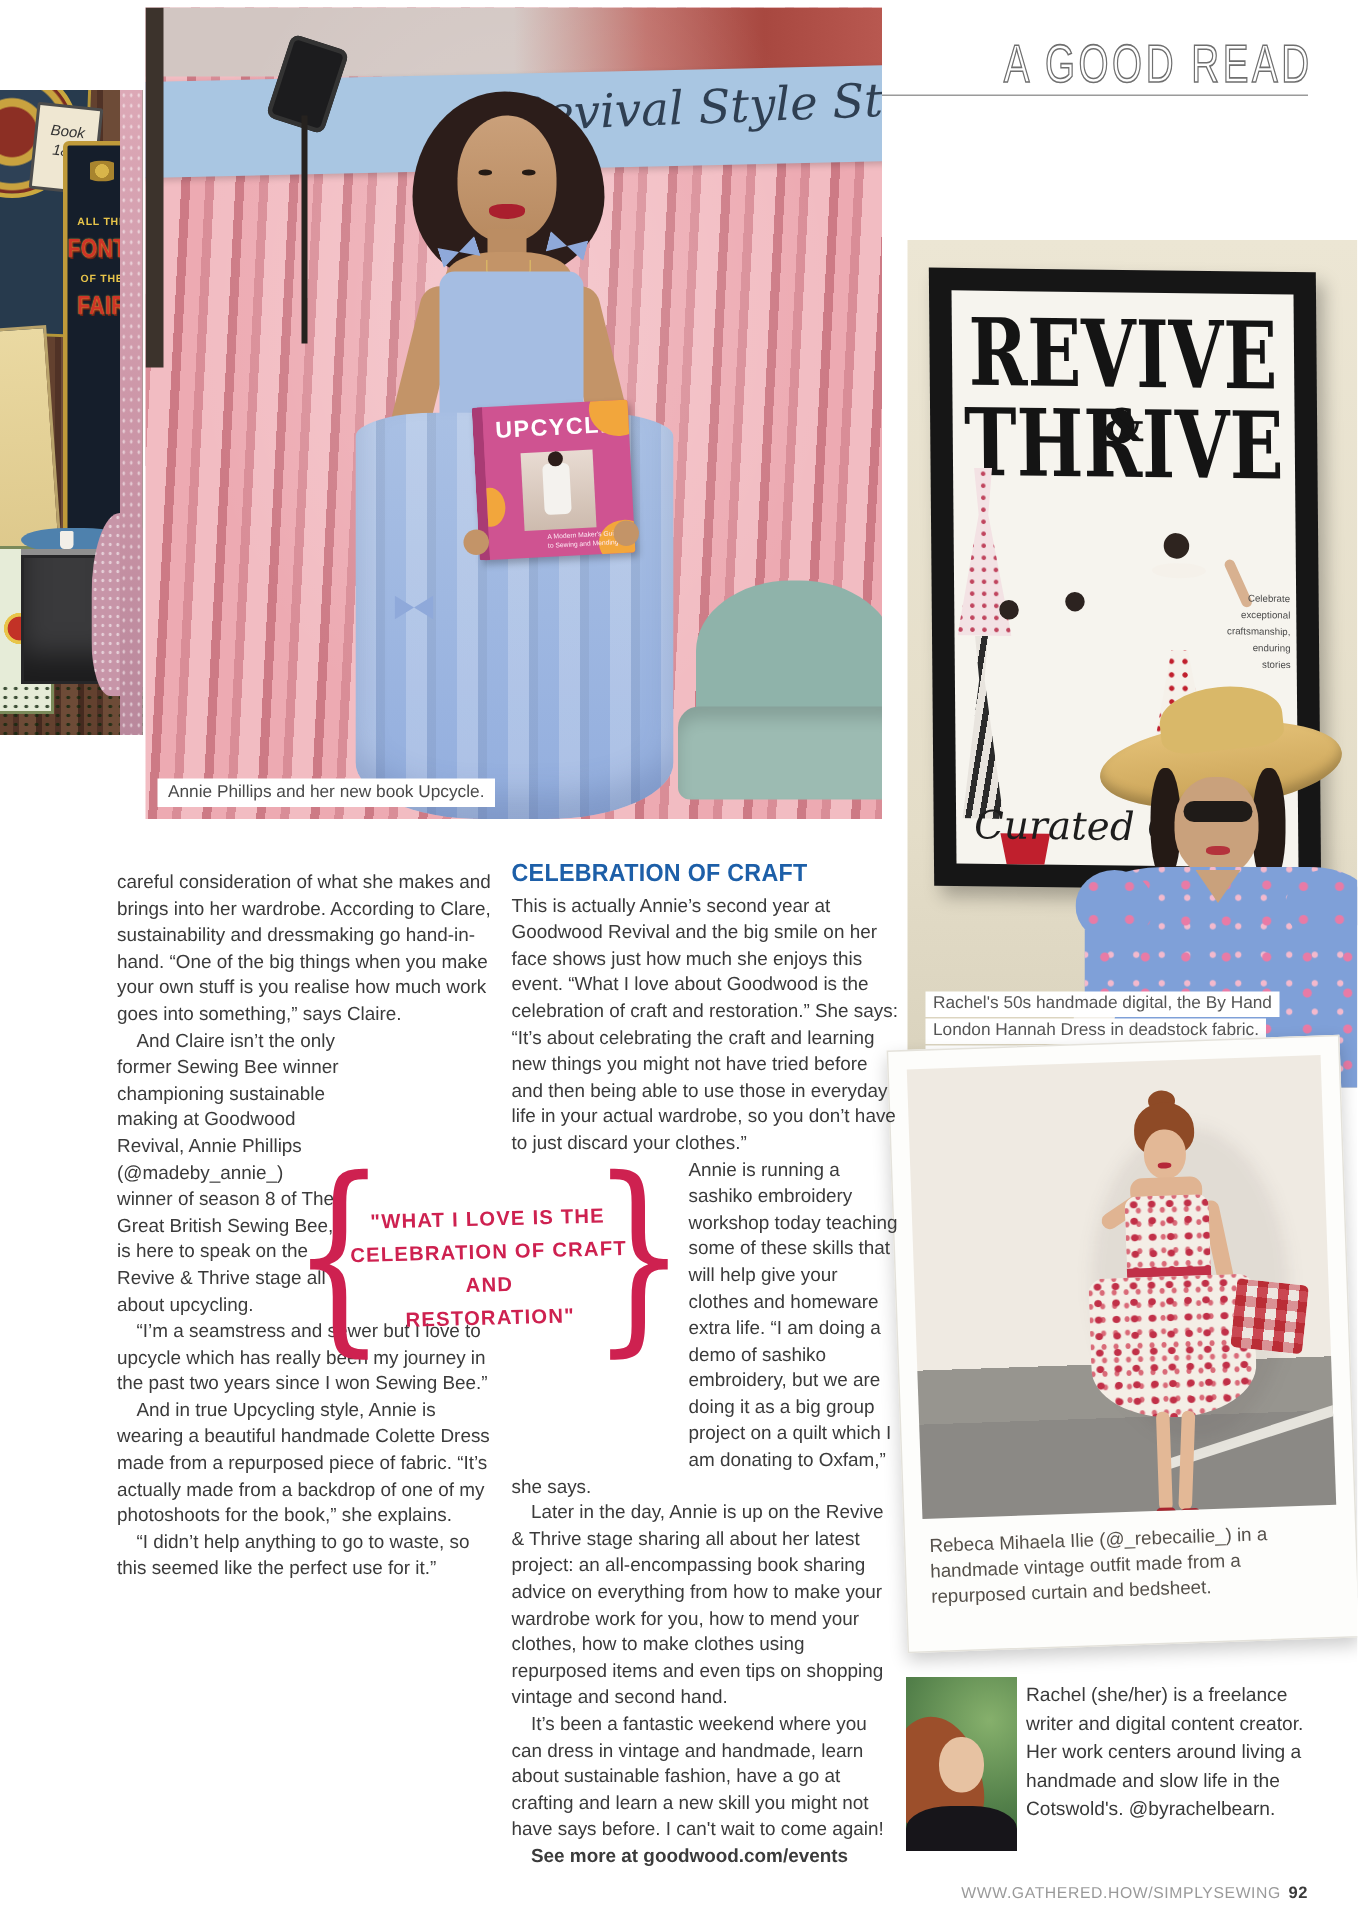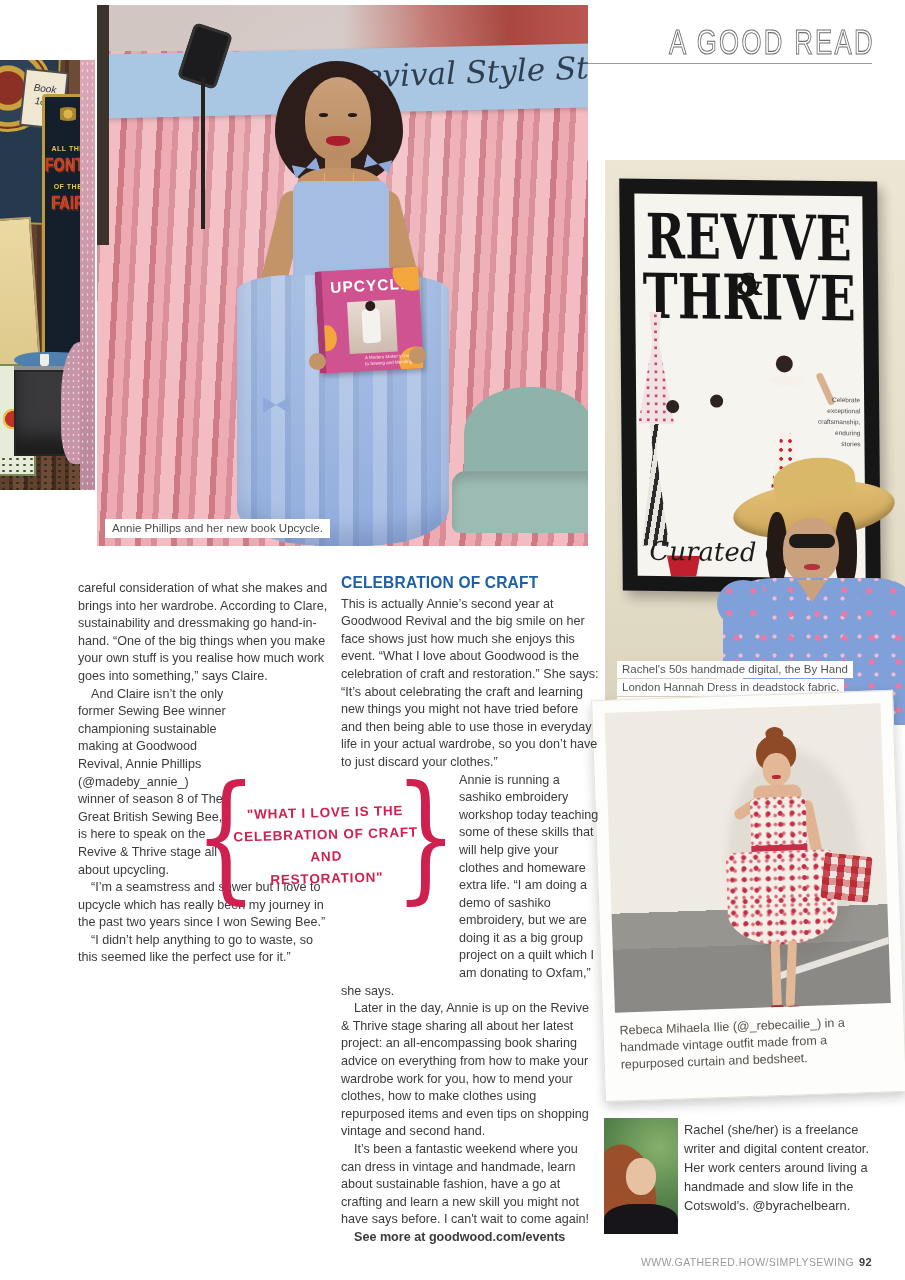--- a/index.html
+++ b/index.html
@@ -419,20 +419,21 @@
       <div class="pl-shoe a"></div>
       <div class="pl-shoe b"></div>
     </div>
     <div class="pl-caption">Rebeca Mihaela Ilie (@_rebecailie_) in a handmade vintage outfit made from a repurposed curtain and bedsheet.</div>
   </div>
 
   <div class="col" style="left:78px; top:580px; width:258px;">
     <p>careful consideration of what she makes and brings into her wardrobe. According to Clare, sustainability and dressmaking go hand-in-hand. “One of the big things when you make your own stuff is you realise how much work goes into something,” says Claire.</p>
     <p class="ind"><span class="spacer-r"></span><span>And Claire isn’t the only former Sewing Bee winner championing sustainable making at Goodwood Revival, Annie Phillips (@madeby_annie_) winner of season 8 of The Great British Sewing Bee, is here to speak on the Revive &amp; Thrive stage all about upcycling.</span></p>
     <p class="ind">“I’m a seamstress and sewer but I love to upcycle which has really been my journey in the past two years since I won Sewing Bee.”</p>
+    <p class="ind">And in true Upcycling style, Annie is wearing a beautiful handmade Colette Dress made from a repurposed piece of fabric. “It’s actually made from a backdrop of one of my photoshoots for the book,” she explains.</p>
     <p class="ind">“I didn’t help anything to go to waste, so this seemed like the perfect use for it.”</p>
   </div>
 
   <div class="col" style="left:341px; top:574px; width:258px;">
     <div class="mid-heading">CELEBRATION OF CRAFT</div>
     <p>This is actually Annie’s second year at Goodwood Revival and the big smile on her face shows just how much she enjoys this event. “What I love about Goodwood is the celebration of craft and restoration.” She says: “It’s about celebrating the craft and learning new things you might not have tried before and then being able to use those in everyday life in your actual wardrobe, so you don’t have to just discard your clothes.”</p>
     <p><span class="spacer-l"></span><span>Annie is running a sashiko embroidery workshop today teaching some of these skills that will help give your clothes and homeware extra life. “I am doing a demo of sashiko embroidery, but we are doing it as a big group project on a quilt which I am donating to Oxfam,” she says.</span></p>
     <p class="ind">Later in the day, Annie is up on the Revive &amp; Thrive stage sharing all about her latest project: an all-encompassing book sharing advice on everything from how to make your wardrobe work for you, how to mend your clothes, how to make clothes using repurposed items and even tips on shopping vintage and second hand.</p>
     <p class="ind">It’s been a fantastic weekend where you can dress in vintage and handmade, learn about sustainable fashion, have a go at crafting and learn a new skill you might not have says before. I can't wait to come again!</p>
     <p class="ind bold">See more at goodwood.com/events</p>

